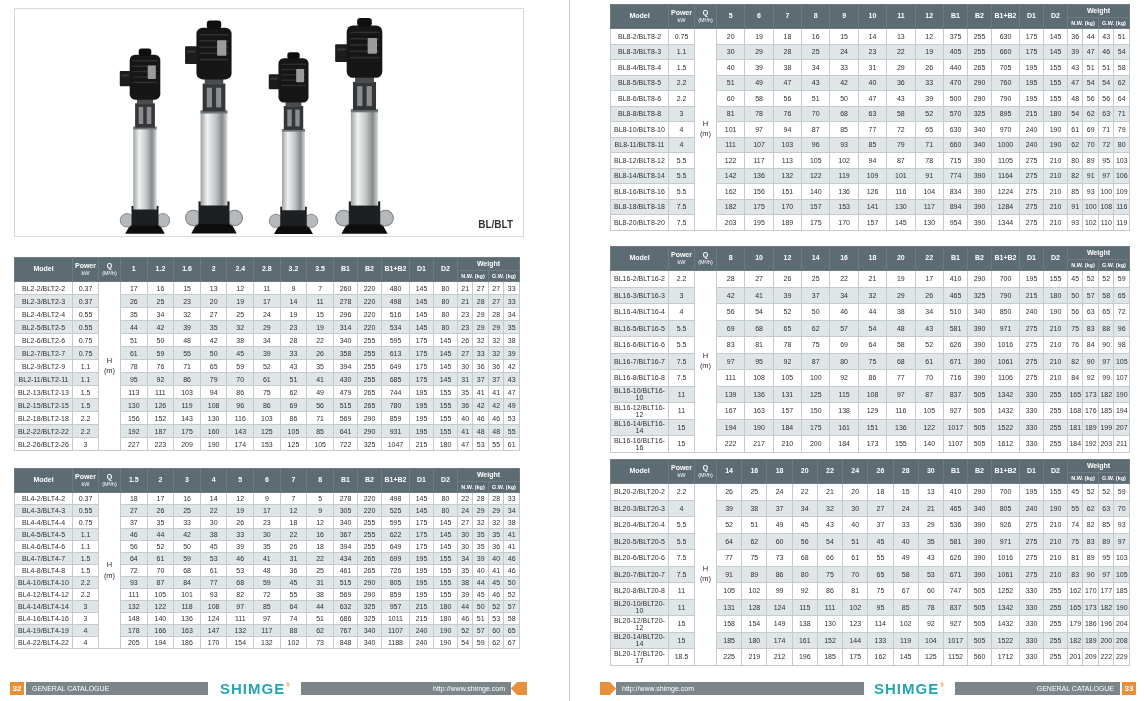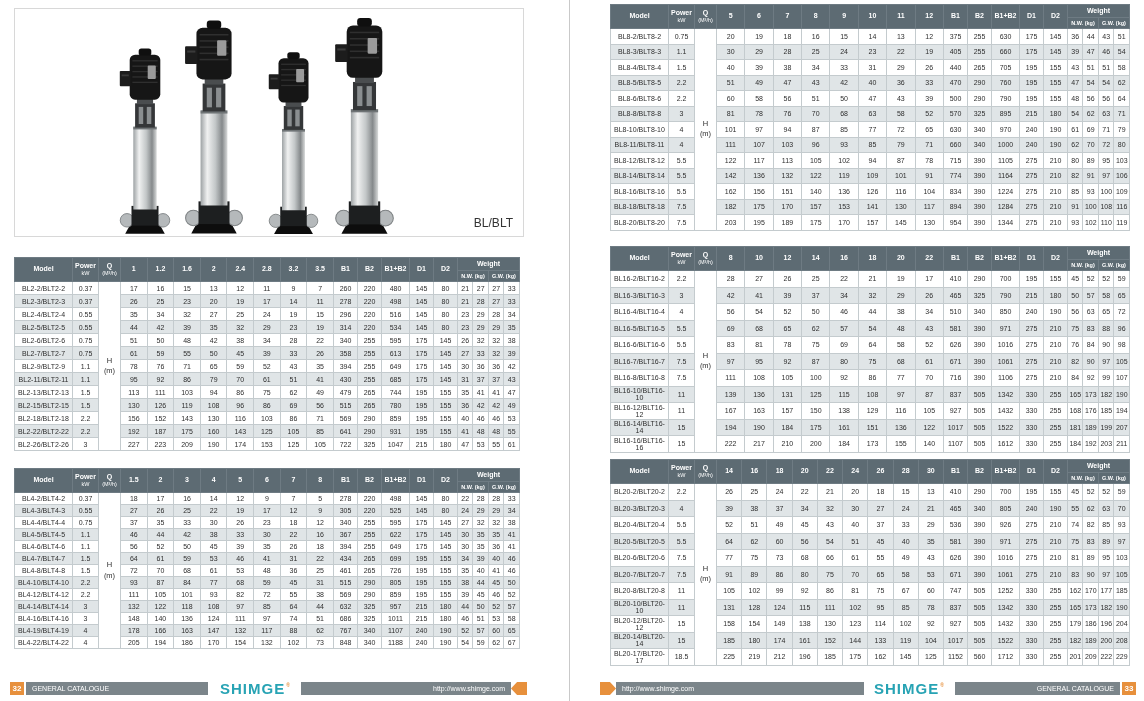--- a/index.html
+++ b/index.html
@@ -5,21 +5,21 @@
   * { margin:0; padding:0; box-sizing:border-box; }
   html,body { width:1144px; height:701px; background:#ffffff;
     font-family:"Liberation Sans", sans-serif; color:#2e2e2e; }
   .canvas { position:relative; width:1144px; height:701px; background:#fff; overflow:hidden; }
 
   .gutter-line { position:absolute; left:569px; top:0; width:1px; height:701px; background:#c9c9c9; }
 
   
   .image-box { position:absolute; left:14px; top:8px; width:510px; height:229px;
     border:1px solid #d8d8d8; background:#fff; }
-  .image-caption { position:absolute; right:10px; bottom:6px; font-size:12px; font-weight:normal; color:#333; }
+  .image-caption { position:absolute; right:10px; bottom:6px; font-size:10px; font-weight:bold; color:#333; }
   .pump { position:absolute; }
 
   
   .tbl-wrap { position:absolute; }
   table.spec { border-collapse:collapse; table-layout:fixed; width:100%;
     border:1px solid #9fa7ab; font-size:7px; }
   table.spec th { background:#5d6b73; color:#fff; font-weight:bold; text-align:center;
     border:1px solid #6e7b83; padding:0; font-size:7px; line-height:1.25; }
   table.spec th.sub { font-size:5.5px; font-weight:bold; }
   table.spec th .l2 { display:block; font-size:5.5px; font-weight:normal; }

